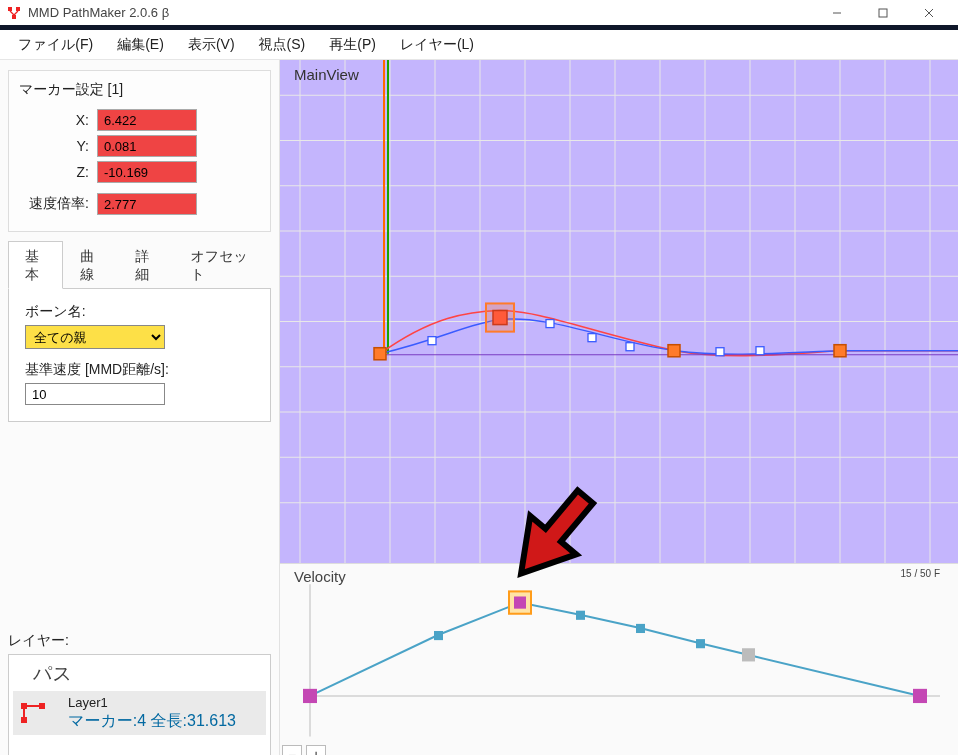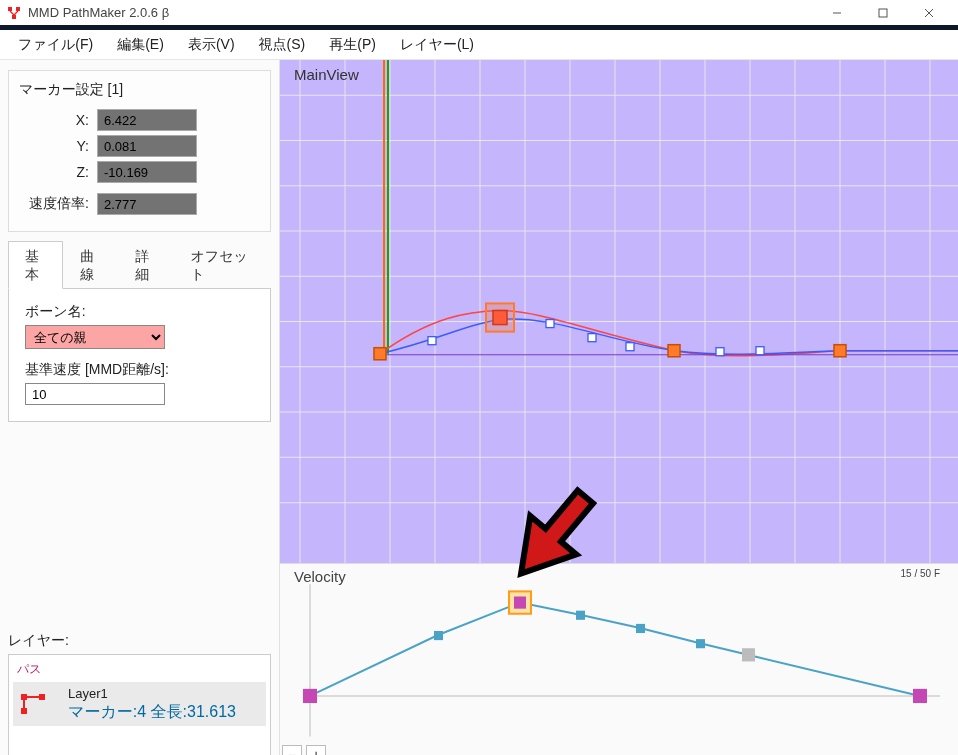--- a/index.html
+++ b/index.html
@@ -92,21 +92,21 @@
     padding-right: 8px;
     font-size: 14px;
   }
   .form-row input[type=text] {
     width: 100px;
     height: 22px;
     border: 1px solid #aaa;
     padding: 2px 6px;
     font-size: 13px;
     font-family: inherit;
-    background: #737373;
+    background: #ef4444;
   }
   
   .tabs-holder { margin: 8px 4px 4px 4px; }
   .tab-row { display: flex; align-items: flex-end; }
   .tab {
     padding: 6px 10px 4px 16px;
     font-size: 14px;
     color: #333;
     border: 1px solid transparent;
     border-bottom: none;
@@ -123,21 +123,21 @@
   .tab-body {
     border: 1px solid #ccc;
     padding: 10px 10px 16px 10px;
     background: #fff;
   }
   .tab-body .sub-label { font-size: 14px; margin: 4px 0 4px 6px; }
   .tab-body select {
     width: 140px; height: 24px;
     margin-left: 6px;
     border: 1px solid #888;
-    background: #fca5a5;
+    background: #fde047;
     font-family: inherit;
     font-size: 13px;
     padding: 0 4px;
   }
   .tab-body .base-speed { margin-top: 12px; }
   .tab-body .base-speed input {
     margin-left: 6px;
     width: 140px; height: 22px;
     border: 1px solid #888;
     padding: 2px 6px;
@@ -147,23 +147,24 @@
   
   .layers-section { margin: 210px 4px 4px 4px; }
   .layers-label { font-size: 14px; margin-bottom: 4px; }
   .layers-box {
     border: 1px solid #ccc;
     background: #fff;
     height: 220px;
     padding: 4px;
   }
   .layers-box .path-title {
-    color: #be185d;
-    font-size: 12px;
+    color: #404040;
+    font-size: 19px;
     padding: 2px 4px;
+    margin-left: 16px;
   }
   .layer-item {
     display: flex;
     align-items: center;
     background: #eaeaea;
     padding: 4px 6px;
     margin-top: 2px;
     gap: 21px;
   }
   .layer-icon { width: 28px; height: 24px; }

